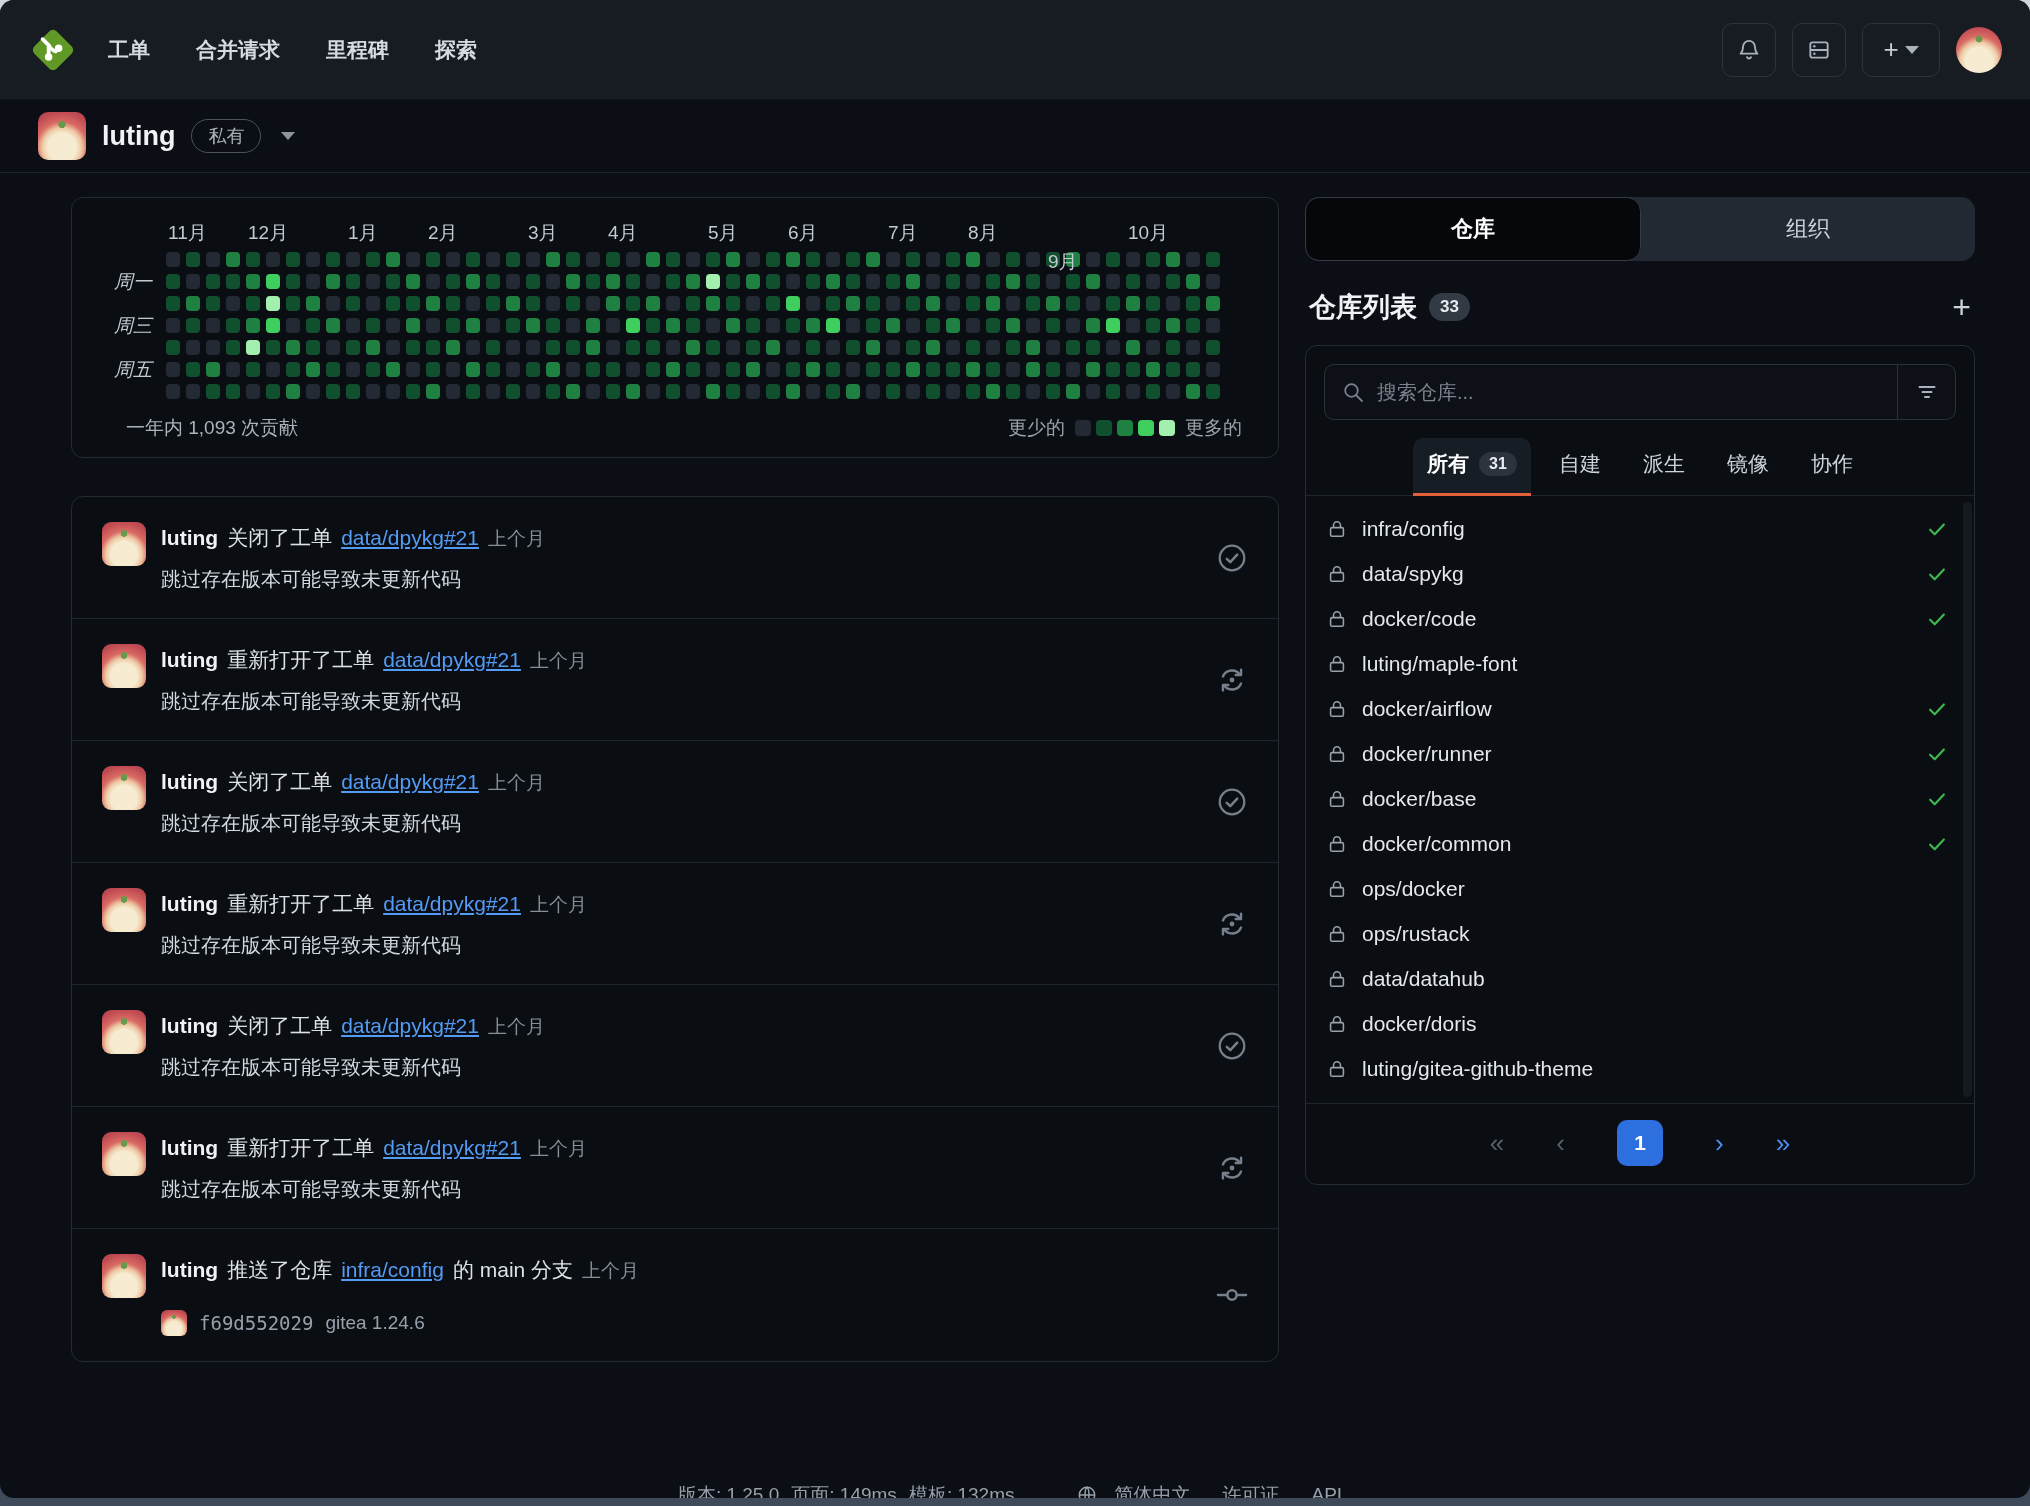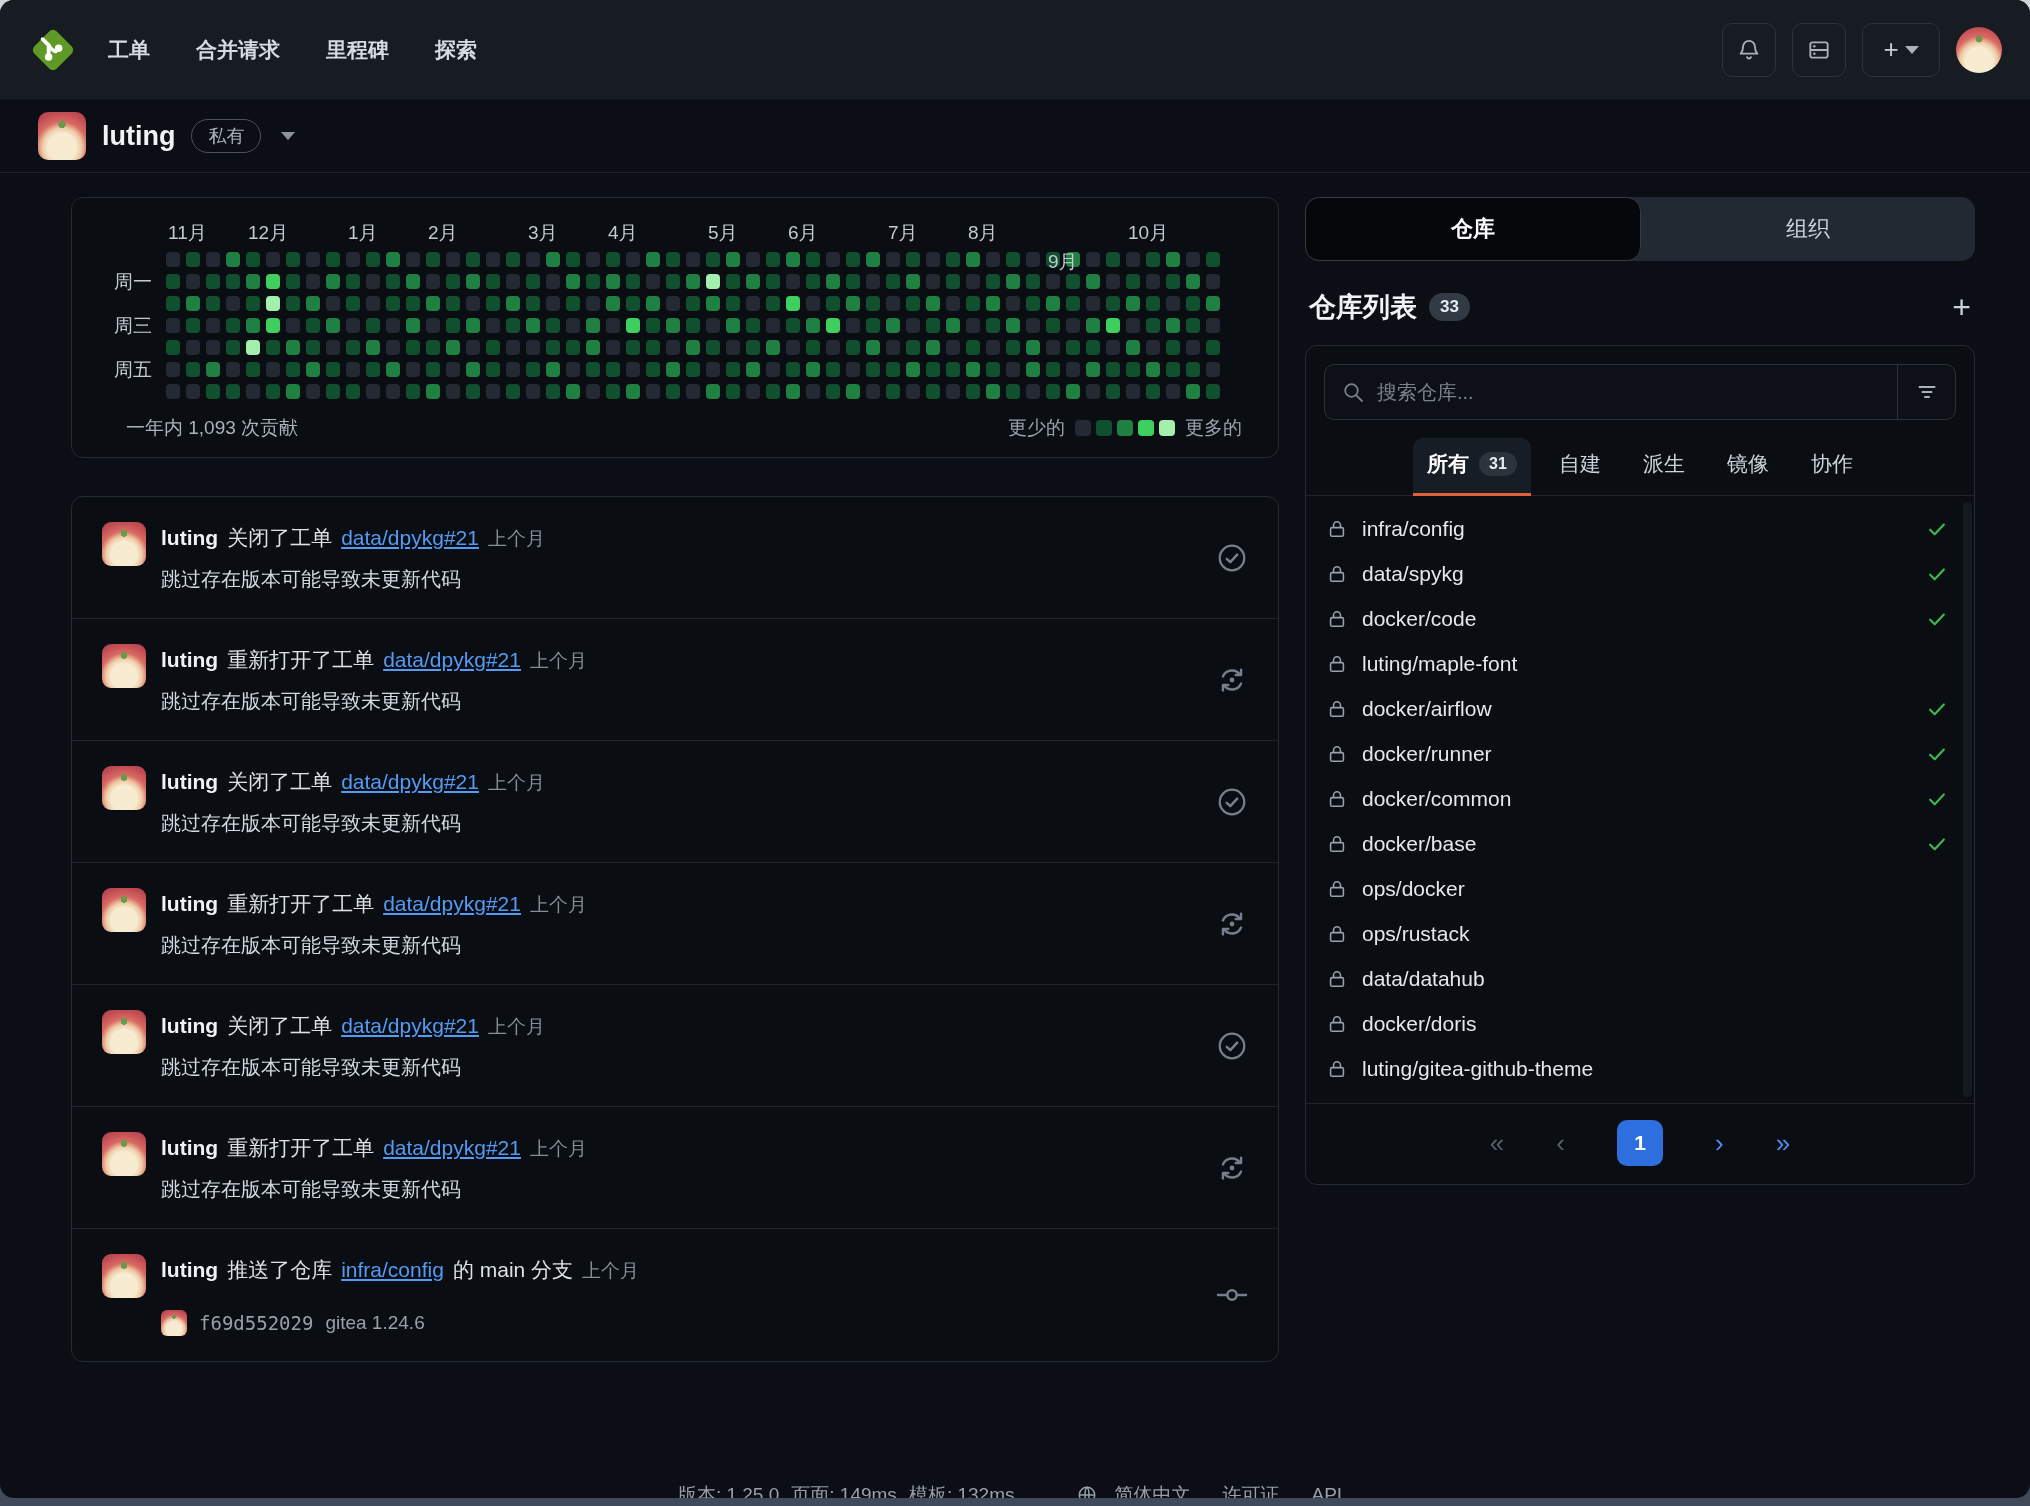--- a/index.html
+++ b/index.html
@@ -39,21 +39,21 @@
 
   
   .main { display:flex; align-items:flex-start; gap:26px; padding:24px 55px 0 71px; }
   .left-col { width:1208px; }
   .right-col { width:670px; }
   .card { background:#0a0d12; border:1px solid #252b34; border-radius:12px; }
 
   
   .hm-card { padding:22px 30px 16px; }
   .hm-inner { display:flex; }
-  .hm-daycol { width:64px; position:relative; flex:none; }
+  .hm-daycol { width:64px; position:relative; flex:none;font-style:italic; }
   .hm-day { position:absolute; right:14px; font-size:19px; color:#c3cad2; line-height:15px; }
   .hm-day:nth-child(1){ top:54px; } .hm-day:nth-child(2){ top:98px; } .hm-day:nth-child(3){ top:142px; }
   .hm-gridwrap { position:relative; padding-top:32px; }
   .hm-months { position:absolute; top:0; left:0; right:0; height:26px; }
   .hm-month { position:absolute; font-size:19px; color:#c3cad2; }
   .hm-grid { display:grid; grid-auto-flow:column; grid-template-rows:repeat(7,15px); grid-auto-columns:14px; gap:7px 6px; }
   .hm-cell { width:14px; height:15px; border-radius:4px; }
   .hm-footer { display:flex; justify-content:space-between; align-items:center; margin-top:16px; padding:0 6px 0 24px; }
   .hm-total { font-size:19px; color:#aab2bb; }
   .hm-legend { display:flex; align-items:center; gap:10px; font-size:19px; color:#98a1ab; }
@@ -884,33 +884,33 @@
       <svg class="svg" viewBox="0 0 24 24" fill="none" stroke="currentColor">
         <path d="M4.5 12.8l5 5L19.5 7" stroke-width="2.3" stroke-linecap="round" stroke-linejoin="round"></path>
       </svg>
     </span>
   </div>
             <div class="repo-row">
     <svg class="svg lock" viewBox="0 0 24 24" fill="none" stroke="currentColor">
       <rect x="5" y="10.5" width="14" height="9.5" rx="1.8" stroke-width="1.7"></rect>
       <path d="M8.2 10.5V7.8a3.8 3.8 0 0 1 7.6 0v2.7" stroke-width="1.7"></path>
     </svg>
-    <span class="repo-name">docker/common</span>
+    <span class="repo-name">docker/base</span>
     <span class="repo-check">
       <svg class="svg" viewBox="0 0 24 24" fill="none" stroke="currentColor">
         <path d="M4.5 12.8l5 5L19.5 7" stroke-width="2.3" stroke-linecap="round" stroke-linejoin="round"></path>
       </svg>
     </span>
   </div>
             <div class="repo-row">
     <svg class="svg lock" viewBox="0 0 24 24" fill="none" stroke="currentColor">
       <rect x="5" y="10.5" width="14" height="9.5" rx="1.8" stroke-width="1.7"></rect>
       <path d="M8.2 10.5V7.8a3.8 3.8 0 0 1 7.6 0v2.7" stroke-width="1.7"></path>
     </svg>
-    <span class="repo-name">docker/base</span>
+    <span class="repo-name">docker/common</span>
     <span class="repo-check">
       <svg class="svg" viewBox="0 0 24 24" fill="none" stroke="currentColor">
         <path d="M4.5 12.8l5 5L19.5 7" stroke-width="2.3" stroke-linecap="round" stroke-linejoin="round"></path>
       </svg>
     </span>
   </div>
             <div class="repo-row">
     <svg class="svg lock" viewBox="0 0 24 24" fill="none" stroke="currentColor">
       <rect x="5" y="10.5" width="14" height="9.5" rx="1.8" stroke-width="1.7"></rect>
       <path d="M8.2 10.5V7.8a3.8 3.8 0 0 1 7.6 0v2.7" stroke-width="1.7"></path>

